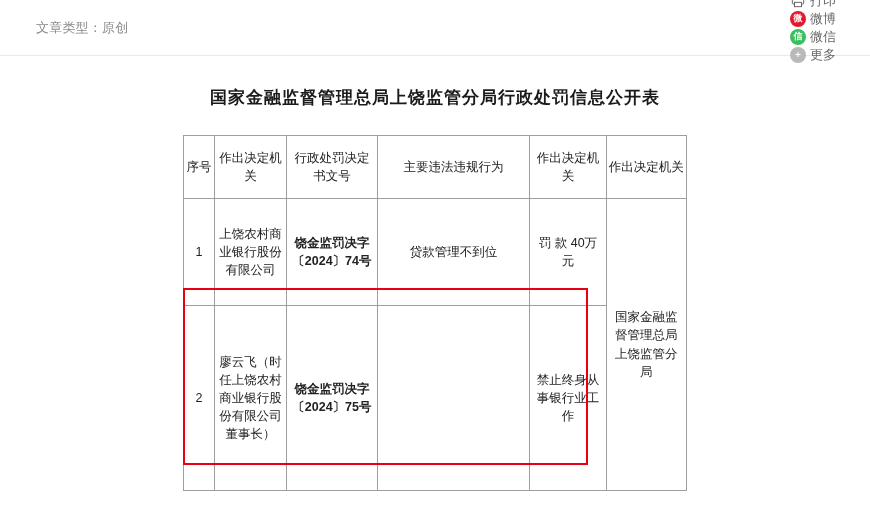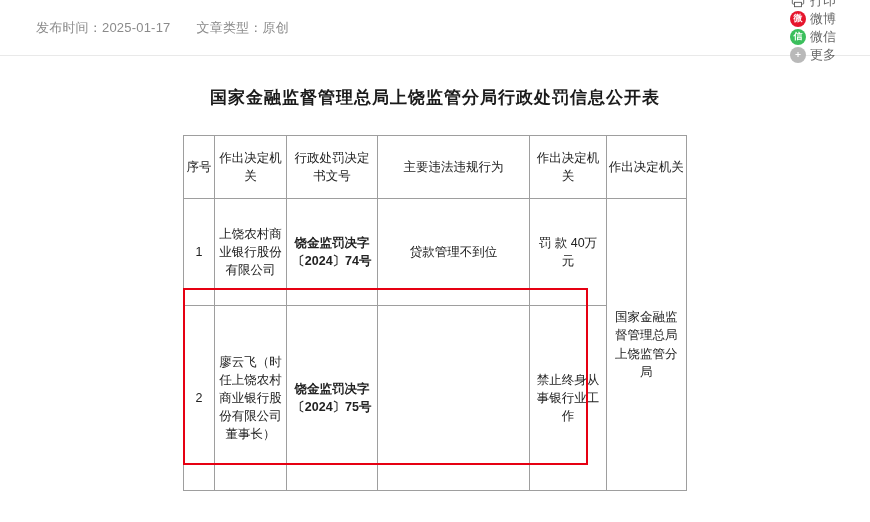--- a/index.html
+++ b/index.html
@@ -148,23 +148,20 @@
     box-sizing: border-box;
   }
 </style>
 </head>
 <body>
 
 <div class="page">
 
   <div class="meta-bar">
     <div class="meta-left">
-      <span class="meta-item">
-        <span class="meta-label">发布时间：</span><span class="meta-value">2025-01-17</span>
-      </span>
       <span class="meta-item">
         <span class="meta-label">文章类型：</span><span class="meta-value">原创</span>
       </span>
     </div>
 
     <div class="meta-right">
       <span class="share-item">
         <span class="ico ico-print">
           <svg width="14" height="14" viewBox="0 0 16 16">
             <rect x="4" y="1.5" width="8" height="4" fill="none" stroke="#555" stroke-width="1"></rect>

